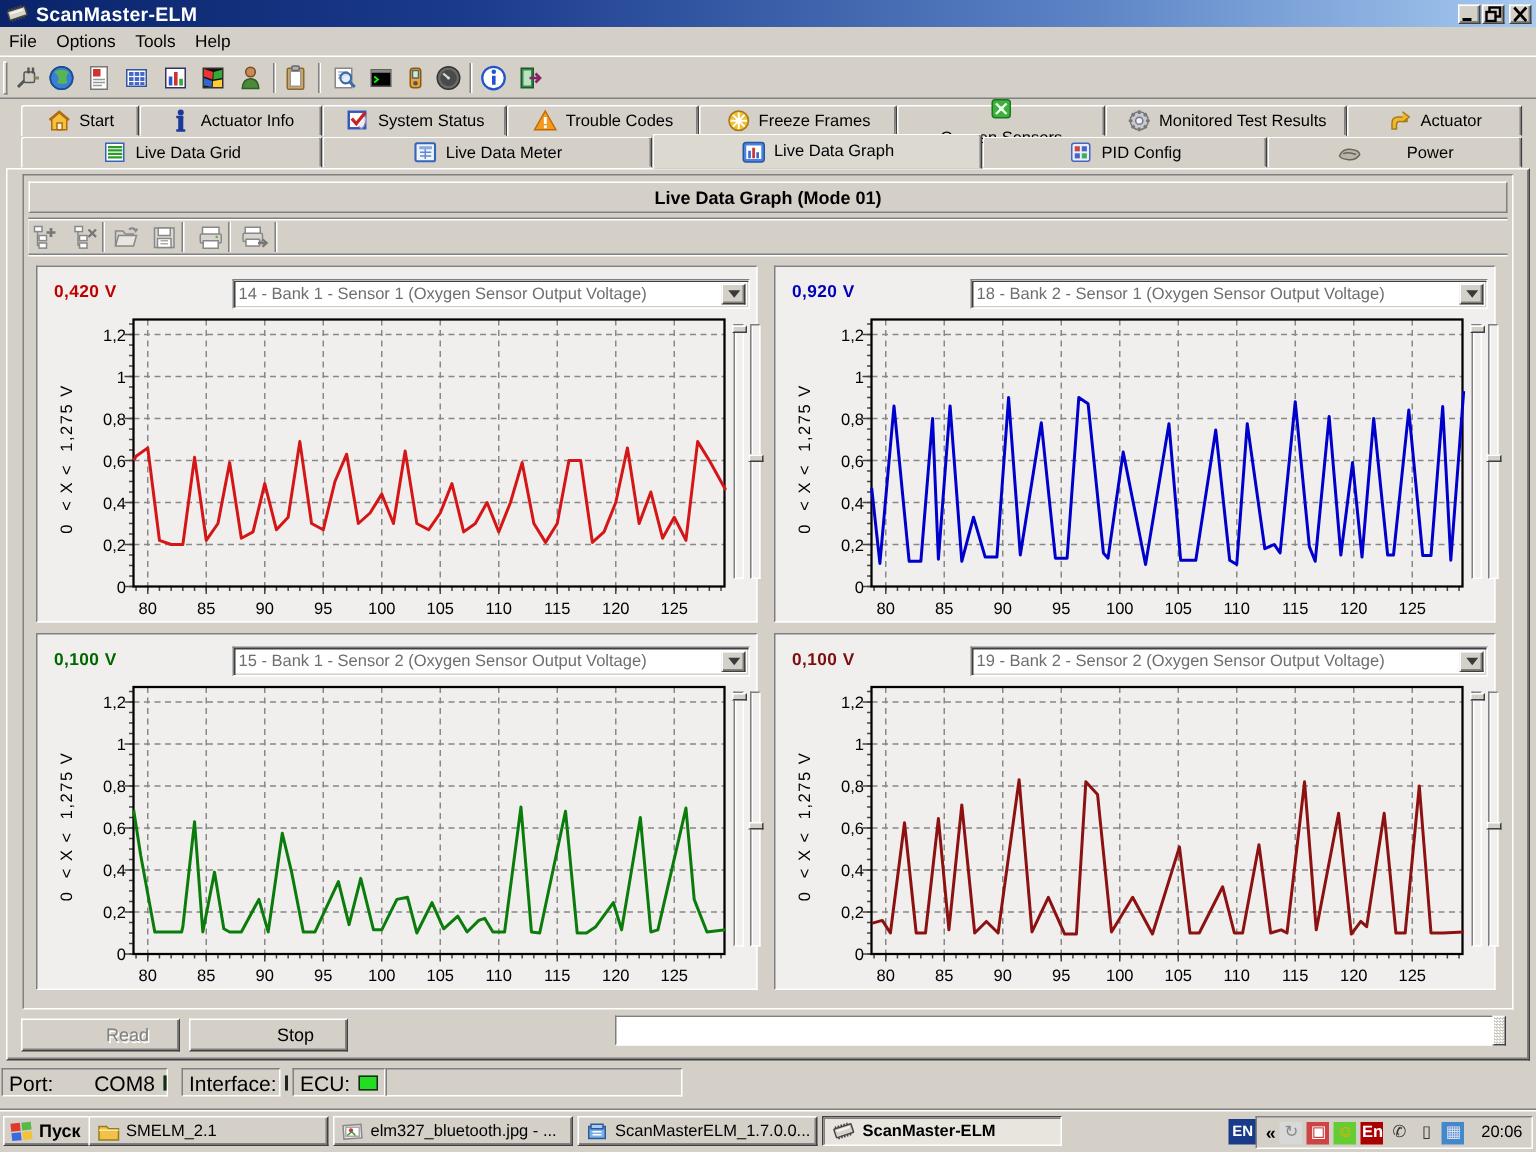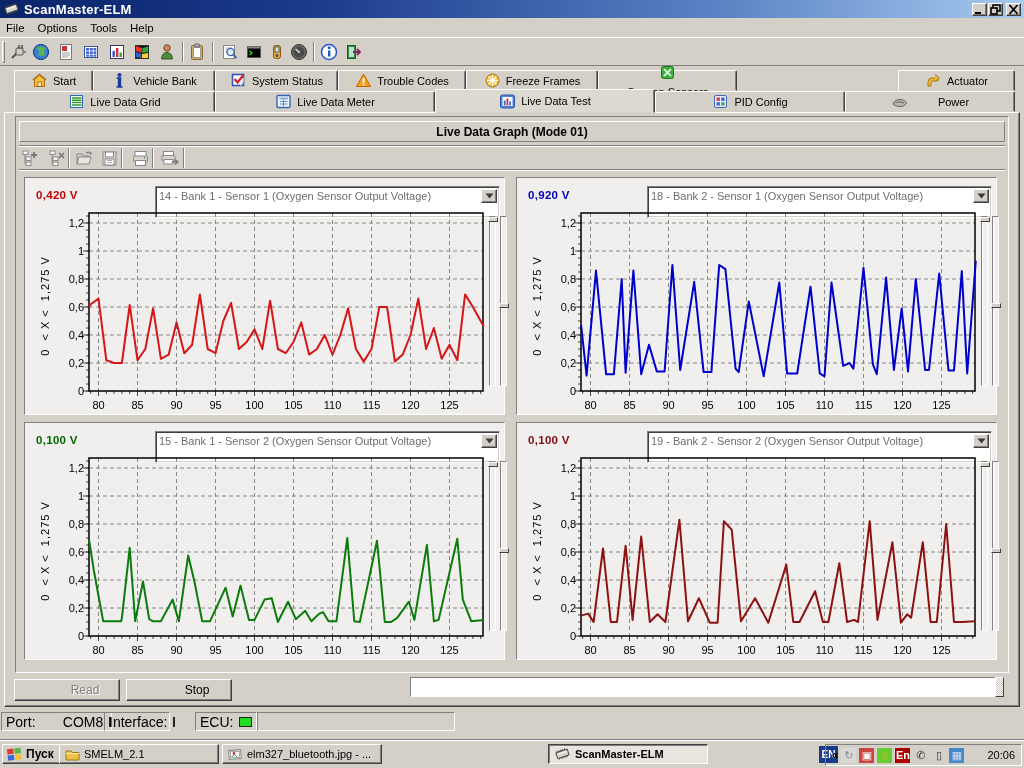--- a/index.html
+++ b/index.html
@@ -49,21 +49,21 @@
   border-top:1px solid #808080; border-bottom:1px solid #808080;
   box-shadow:0 1px 0 #fff, inset 0 1px 0 #fff; }
 .mti { position:absolute; top:3px; }
 .mtsep { position:absolute; top:2px; width:2px; height:20px;
   border-left:1px solid #808080; border-right:1px solid #fff; }
 
 
 .cpanel { position:absolute; width:481px; height:238px; background:#f0efee;
   border:1px solid; border-color:#808080 #fff #fff #808080; }
 .pval { position:absolute; left:11px; top:11px; font-size:11.5px; font-weight:bold; letter-spacing:0.3px; }
-.combo { position:absolute; left:130px; top:8px; width:345px; height:32px; background:#fff;
+.combo { position:absolute; left:130px; top:8px; width:345px; height:20px; background:#fff;
   border:1px solid; border-color:#808080 #fff #fff #808080; box-shadow:inset 1px 1px 0 #404040, inset -1px -1px 0 #d4d0c8; }
 .ctext { position:absolute; left:3px; top:3px; font-size:11px; color:#6e6e6e; white-space:nowrap; }
 .cbtn { position:absolute; right:2px; top:2px; width:16px; height:14px; background:#d4d0c8;
   border:1px solid; border-color:#fff #404040 #404040 #fff; box-shadow:inset -1px -1px 0 #808080;
   display:flex; align-items:center; justify-content:center; }
 .vlab { position:absolute; left:20px; top:128px; width:0; height:0; font-size:11px; color:#000; letter-spacing:1px;
   display:flex; align-items:center; justify-content:center; transform:rotate(-90deg); white-space:nowrap; }
 .csvg { position:absolute; left:0; top:0; }
 .gd { stroke:#888; stroke-width:1; stroke-dasharray:4 3; }
 .tk { stroke:#444; stroke-width:1; }
@@ -236,21 +236,21 @@
         <rect x="7" y="10" width="3.4" height="4.5" fill="#fff8e8" stroke="#b06a10"></rect>
       </svg>
       <span>Start</span>
     </div>
     <div class="tab" style="left:93px;width:122px;">
       <svg class="ti" width="17" height="17" viewBox="0 0 17 17">
         <rect x="6.8" y="6" width="3.4" height="9" fill="#1a3a9a"></rect>
         <circle cx="8.5" cy="3" r="2" fill="#1a3a9a"></circle>
         <path d="M5.5 6 H10.2 M5.5 15 H11.5" stroke="#1a3a9a" stroke-width="1.6"></path>
       </svg>
-      <span>Vehicle Bank</span>
+      <span>Actuator Info</span>
     </div>
     <div class="tab" style="left:215px;width:123px;">
       <svg class="ti" width="17" height="17" viewBox="0 0 17 17">
         <rect x="2.5" y="2.5" width="11" height="11" fill="#fff" stroke="#3355bb" stroke-width="1.6"></rect>
         <path d="M4.5 7 L7.5 10.5 L13.5 3" fill="none" stroke="#cc2222" stroke-width="2.2"></path>
         <path d="M13.5 5 Q15.5 9 11 14 L9 12" fill="#e8e8f8" stroke="#99a" stroke-width="0.8" opacity="0.85"></path>
       </svg>
       <span>System Status</span>
     </div>
     <div class="tab" style="left:338px;width:128px;">
@@ -268,20 +268,28 @@
       </svg>
       <span>Freeze Frames</span>
     </div>
     <div class="tab" style="left:598px;width:139px;flex-direction:column;">
       <svg class="ti" width="17" height="17" viewBox="0 0 17 17">
         <rect x="2.5" y="2.5" width="12" height="12" rx="2" fill="#3db03d" stroke="#1a7a1a"></rect>
         <path d="M5 5 L12 12 M12 5 L5 12" stroke="#eaffea" stroke-width="1.6"></path>
         <rect x="7" y="7" width="3" height="3" fill="#eaffea"></rect>
       </svg>
       <span>Oxygen Sensors</span>
+    </div>
+    <div class="tab" style="left:737px;width:161px;">
+      <svg class="ti" width="17" height="17" viewBox="0 0 17 17">
+        <circle cx="8.5" cy="8.5" r="6" fill="#c8cad2" stroke="#777"></circle>
+        <circle cx="8.5" cy="8.5" r="2.4" fill="#eef" stroke="#777"></circle>
+        <path d="M8.5 1.5 V4 M8.5 13 V15.5 M1.5 8.5 H4 M13 8.5 H15.5 M3.6 3.6 L5.3 5.3 M11.7 11.7 L13.4 13.4 M13.4 3.6 L11.7 5.3 M3.6 13.4 L5.3 11.7" stroke="#777" stroke-width="1.8"></path>
+      </svg>
+      <span>Monitored Test Results</span>
     </div>
     <div class="tab" style="left:898px;width:117px;">
       <svg class="ti" width="17" height="17" viewBox="0 0 17 17">
         <path d="M3 10 Q3 6 7 6 L13 6 L13 9 L8 9 Q6 9 6 11 L6 14 L3 14 Z" fill="#f0b830" stroke="#a87818"></path>
         <path d="M10 2.5 L14.5 6 L10 9.5" fill="#f0b830" stroke="#a87818"></path>
       </svg>
       <span>Actuator</span>
     </div>
   </div>
 <div class="tabrow" id="tr2">
@@ -301,21 +309,21 @@
       <span>Live Data Meter</span>
     </div>
     <div class="tab sel" style="left:435px;width:220px;">
       <svg class="ti" width="17" height="17" viewBox="0 0 17 17">
         <rect x="1.5" y="2" width="14" height="13" rx="2" fill="#4a84e0" stroke="#2a54a0"></rect>
         <rect x="3.5" y="4" width="10" height="9" fill="#fff"></rect>
         <rect x="4.8" y="7.5" width="1.8" height="5" fill="#3a6ad0"></rect>
         <rect x="7.5" y="5.5" width="1.8" height="7" fill="#cc3333"></rect>
         <rect x="10.2" y="8.5" width="1.8" height="4" fill="#3a6ad0"></rect>
       </svg>
-      <span>Live Data Test</span>
+      <span>Live Data Graph</span>
     </div>
     <div class="tab" style="left:655px;width:190px;">
       <svg class="ti" width="17" height="17" viewBox="0 0 17 17">
         <rect x="2.5" y="2.5" width="12" height="12" rx="1.5" fill="#e8eefc" stroke="#4466bb"></rect>
         <rect x="4.5" y="4.5" width="3.4" height="3.4" fill="#cc4444"></rect>
         <rect x="9.2" y="4.5" width="3.4" height="3.4" fill="#4466cc"></rect>
         <rect x="4.5" y="9.2" width="3.4" height="3.4" fill="#4466cc"></rect>
         <rect x="9.2" y="9.2" width="3.4" height="3.4" fill="#44aa55"></rect>
       </svg>
       <span>PID Config</span>
@@ -974,21 +982,21 @@
   <div class="sld" style="left:464px;top:38px;height:170px;">
       <div class="sh" style="top:0px;"></div>
     </div>
   <div class="sld" style="left:475px;top:38px;height:170px;">
       <div class="sh" style="top:86px;"></div>
     </div>
 </div>
 
 <div id="statusbar">
   <div class="sbsec" style="left:1px;width:111px;">Port:&nbsp;&nbsp;&nbsp;&nbsp;&nbsp;&nbsp;&nbsp;COM8<span class="led"></span></div>
-  <div class="sbsec" style="left:104px;width:66px;text-align:right;">Interface:<span class="led"></span></div>
+  <div class="sbsec" style="left:121px;width:66px;text-align:right;">Interface:<span class="led"></span></div>
   <div class="sbsec" style="left:195px;width:62px;">ECU:<span class="led"></span></div>
   <div class="sbsec" style="left:257px;width:198px;"></div>
 </div>
 
 <div id="taskbar">
   <div class="tkbtn" style="left:2px;width:68px;font-weight:bold;font-size:12px;padding:0 3px;gap:3px;"><svg width="17" height="16" viewBox="0 0 17 16">
         <g transform="rotate(-6 8 8)">
           <rect x="1.5" y="2.5" width="6.3" height="5.3" fill="#e03a2a"></rect>
           <rect x="8.8" y="2.5" width="6.3" height="5.3" fill="#58b849"></rect>
           <rect x="1.5" y="8.8" width="6.3" height="5.3" fill="#3a6ae0"></rect>
@@ -998,32 +1006,37 @@
   <div class="tkbtn" style="left:59px;width:160px;"><svg width="15" height="13" viewBox="0 0 15 13">
         <path d="M1 3 H6 L7.5 4.5 H14 V12 H1 Z" fill="#f0c24a" stroke="#9a7a1a"></path>
         <path d="M1 5.5 H14" stroke="#fce8a0" stroke-width="1"></path>
       </svg>SMELM_2.1</div>
   <div class="tkbtn" style="left:222px;width:160px;text-align:center;"><svg width="15" height="13" viewBox="0 0 15 13">
         <rect x="1" y="2" width="12" height="9" fill="#e8e8e8" stroke="#888" transform="rotate(-4 7 7)"></rect>
         <rect x="2.5" y="3.5" width="9" height="6" fill="#fff" stroke="#aaa"></rect>
         <circle cx="6" cy="5.5" r="1.4" fill="#c33"></circle>
         <path d="M3.5 9 L6.5 6.5 L9 9" stroke="#393" fill="none"></path>
       </svg>elm327_bluetooth.jpg - ...</div>
+  <div class="tkbtn" style="left:385px;width:160px;"><svg width="15" height="13" viewBox="0 0 15 13">
+        <rect x="1.5" y="3" width="11" height="8" fill="#79b0e8" stroke="#2a5a9a"></rect>
+        <rect x="3" y="1.5" width="8" height="3" fill="#a8cef2" stroke="#2a5a9a"></rect>
+        <path d="M4 6.5 H10 M4 8.5 H10" stroke="#fff"></path>
+      </svg>ScanMasterELM_1.7.0.0...</div>
   <div class="tkbtn active" style="left:548px;width:160px;"><svg width="17" height="14" viewBox="0 0 17 14">
         <g transform="rotate(-18 8 7)">
           <rect x="2.5" y="4" width="12" height="6" rx="0.5" fill="#d8d4ca" stroke="#444"></rect>
           <path d="M4 2.5 V4 M6 2.5 V4 M8 2.5 V4 M10 2.5 V4 M12 2.5 V4 M4 10 V11.5 M6 10 V11.5 M8 10 V11.5 M10 10 V11.5 M12 10 V11.5" stroke="#444"></path>
           <rect x="4" y="5.2" width="9" height="1.4" fill="#f6f4ee"></rect>
         </g>
       </svg>ScanMaster-ELM</div>
   <div id="entag">EN</div>
   <div id="tray">
       <span style="font-weight:bold;font-size:12px;">«</span>
       <span class="tri" style="background:#d8d8d8;color:#888">↻</span>
       <span class="tri" style="background:#c44;color:#fff">▣</span>
       <span class="tri" style="background:#6c3;color:#fa0">☺</span>
       <span class="tri" style="background:#a00;color:#fff;font-weight:bold">En</span>
       <span class="tri" style="background:transparent;color:#333">✆</span>
       <span class="tri" style="background:transparent;color:#333">▯</span>
       <span class="tri" style="background:#48c;color:#dde">▦</span>
-      <span style="font-size:11px;margin-left:20px;">20:06</span>
+      <span style="font-size:11px;margin-left:8px;">20:06</span>
     </div>
 </div>
 
 </body></html>

